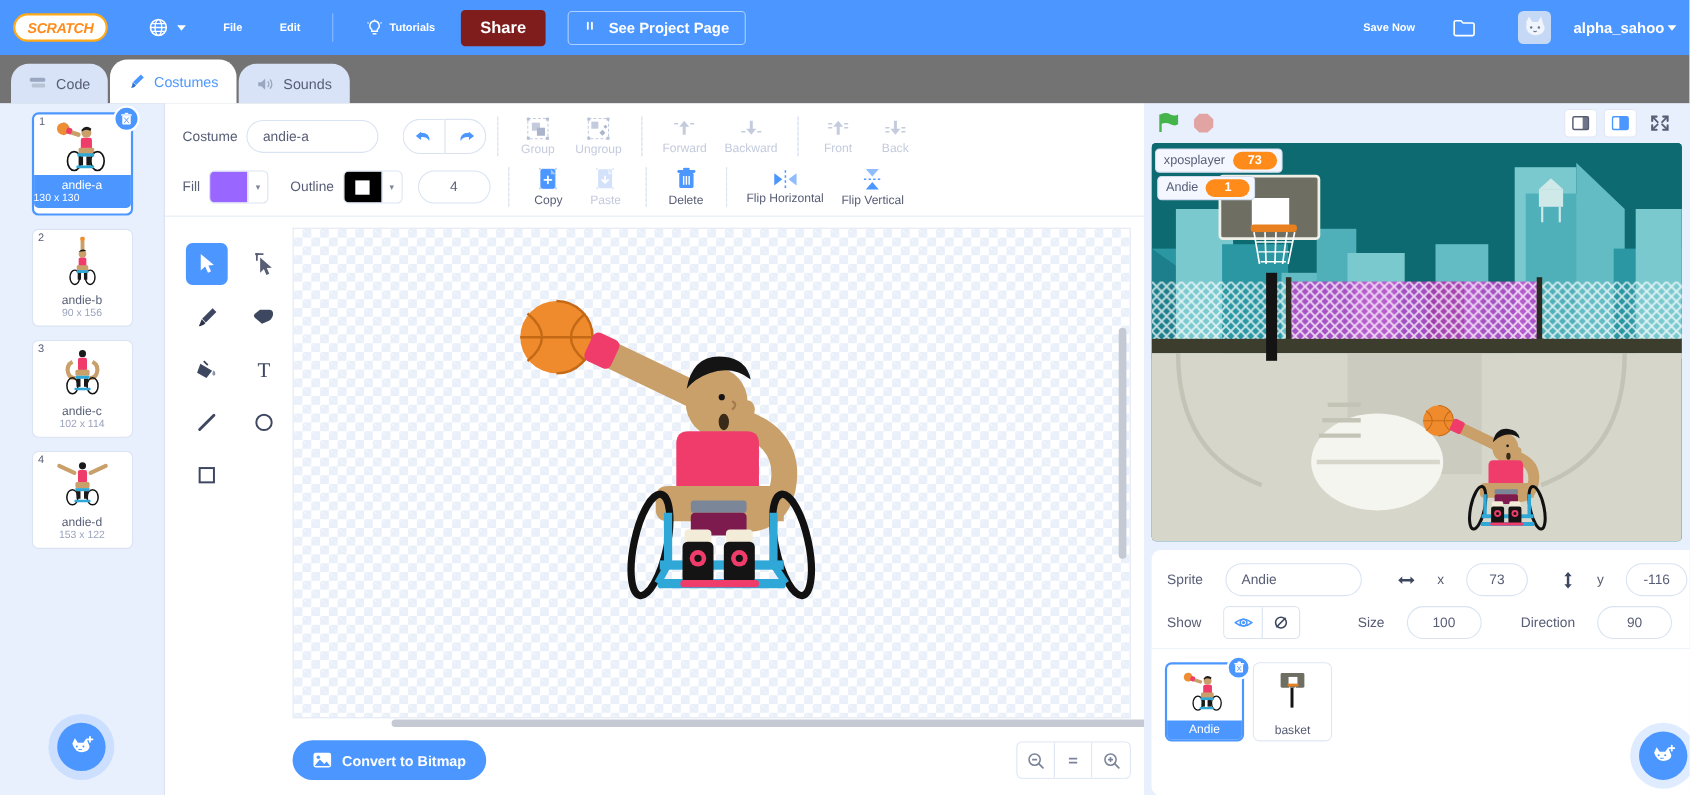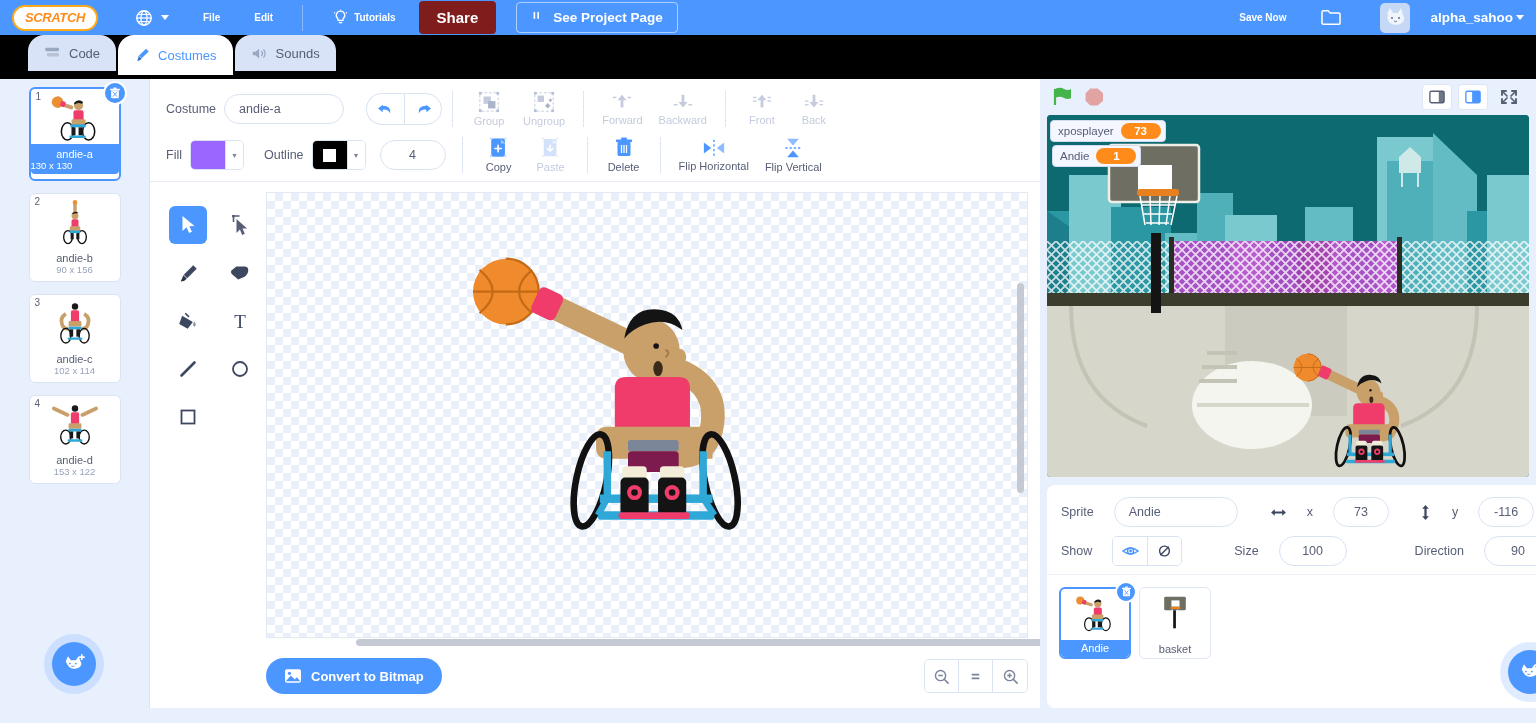--- a/index.html
+++ b/index.html
@@ -5,21 +5,21 @@
   * { box-sizing: border-box; margin: 0; padding: 0; }
   html, body {
     width: 1536px; height: 723px;
     font-family: "Liberation Sans", sans-serif;
     background: #e8f0fe;
     overflow: hidden;
   }
 
   
   .menubar {
-    height: 35px; background: #4c97ff;
+    height: 50px; background: #4c97ff;
     display: flex; align-items: center; gap: 12px;
     padding: 0 12px; color: #fff;
   }
   .scratch-logo {
     width: 86px; height: 26px; margin-right: 14px;
     background: #fff; border-radius: 13px;
     display: flex; align-items: center; justify-content: center;
     font-size: 13px; font-weight: bold; color: #ff8c1a;
     letter-spacing: -0.4px; font-style: italic;
     border: 2px solid #ffab19;
@@ -57,22 +57,22 @@
   .avatar {
     width: 30px; height: 30px; border-radius: 5px;
     background: #c5d8f5; margin: 0 8px 0 14px;
     display: flex; align-items: center; justify-content: center;
     overflow: hidden;
   }
   .username { font-size: 13.5px; font-weight: bold; display:flex; align-items:center; }
 
   
   .tabrow {
-    height: 44px; display: flex; 
-    padding-left: 28px; background: #000000;
+    height: 44px; display: flex; align-items: flex-end;
+    padding-left: 10px; background: #737373;
   }
   .tab {
     display: flex; align-items: center; gap: 7px;
     height: 36px; padding: 0 16px;
     border-radius: 16px 16px 0 0;
     background: #d8e3f7; color: #575e75;
     font-size: 13px; cursor: pointer; margin-right: 2px;
     font-weight: normal;
   }
   .tab.active { background: #fff; color: #4c97ff; height: 40px; font-weight: normal; }
@@ -1018,21 +1018,21 @@
               </div>
               <div class="show-btn">
                 <svg width="17" height="14" viewBox="0 0 18 14">
                   <circle cx="9" cy="7" r="5.2" fill="none" stroke="#3d4760" stroke-width="1.5"></circle>
                   <line x1="4.5" y1="11.5" x2="13.5" y2="2.5" stroke="#3d4760" stroke-width="1.5"></line>
                 </svg>
               </div>
             </div>
             <span class="sp-lbl" style="margin-left:32px;">Size</span>
             <div class="sp-input sp-num2">100</div>
-            <span class="sp-lbl" style="margin-left:48px;text-align:center;">Direction</span>
+            <span class="sp-lbl" style="margin-left:16px;text-align:center;">Direction</span>
             <div class="sp-input sp-num2">90</div>
           </div>
         </div>
 
         <div class="sprite-list">
           <div class="sp-item sel">
             <div class="sp-del">
               <svg width="11" height="12" viewBox="0 0 14 15">
                 <rect x="2.5" y="3.6" width="9" height="9.4" rx="1" fill="#fff"></rect>
                 <rect x="1.2" y="2" width="11.6" height="1.8" rx="0.8" fill="#fff"></rect>

